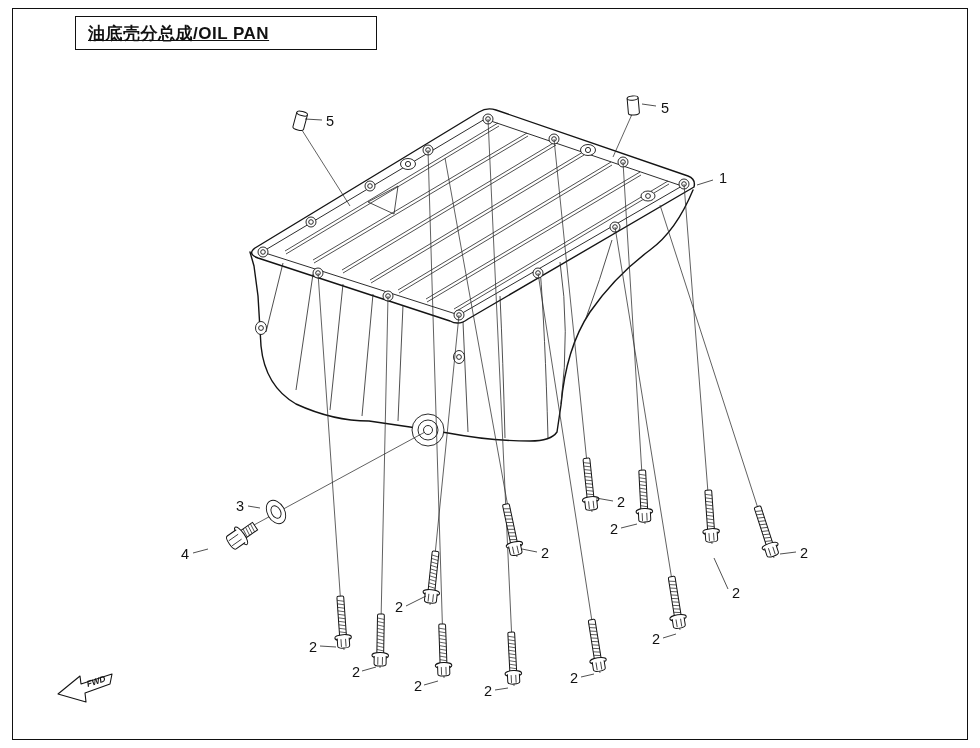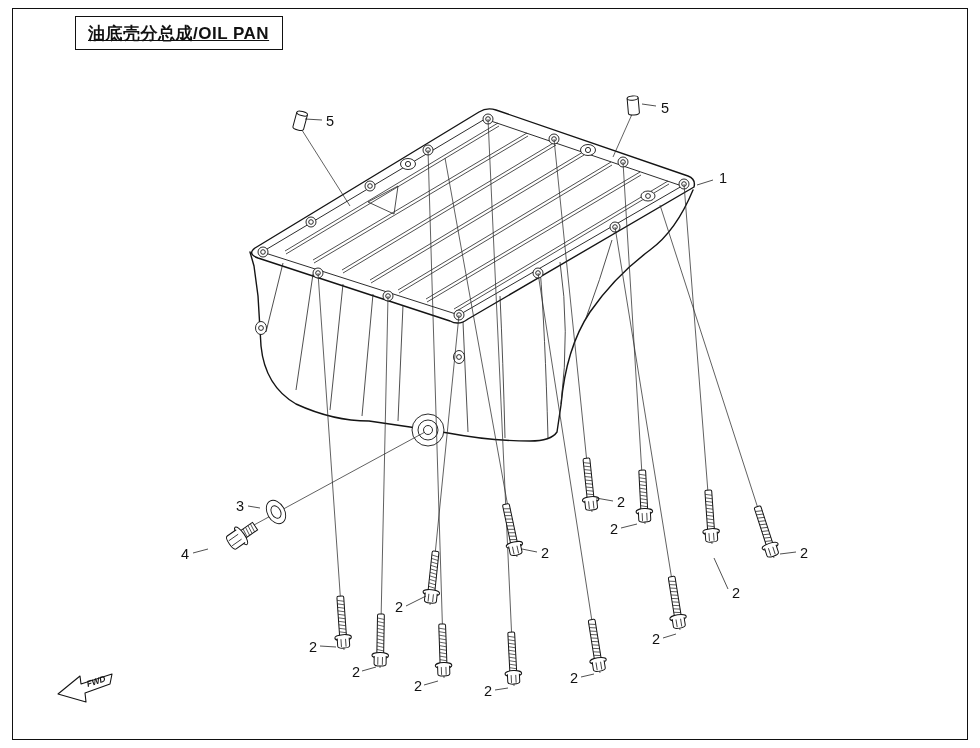--- a/index.html
+++ b/index.html
@@ -1,20 +1,20 @@
 <!DOCTYPE html>
 <html><head>
 <meta charset="utf-8">
 <style>
   html,body{margin:0;padding:0;background:#ffffff;}
   .page{position:relative;width:980px;height:748px;background:#fff;
         font-family:"Liberation Sans",sans-serif;overflow:hidden;}
   .frame{position:absolute;left:12px;top:8px;width:956px;height:732px;
          border:1.5px solid #111;box-sizing:border-box;}
-  .title-box{position:absolute;left:75px;top:16px;width:208px;height:34px;
+  .title-box{position:absolute;left:75px;top:16px;width:302px;height:34px;
              border:1.5px solid #111;box-sizing:border-box;background:#fff;
              display:flex;align-items:center;padding-left:12px;z-index:3;text-align:center;}
   .title{font-size:17px;font-weight:bold;text-decoration:underline;
          letter-spacing:.5px;color:#111;white-space:nowrap;}
   svg.diagram{position:absolute;left:0;top:0;z-index:2;}
   .o{stroke:#141414;fill:none;stroke-width:1.4;stroke-linejoin:round;stroke-linecap:round;}
   .m{stroke:#141414;fill:none;stroke-width:.9;}
   .r{stroke:#232323;fill:none;stroke-width:.8;}
   .ld{stroke:#2c2c2c;fill:none;stroke-width:.75;}
   .tk{stroke:#232323;stroke-width:.8;}

